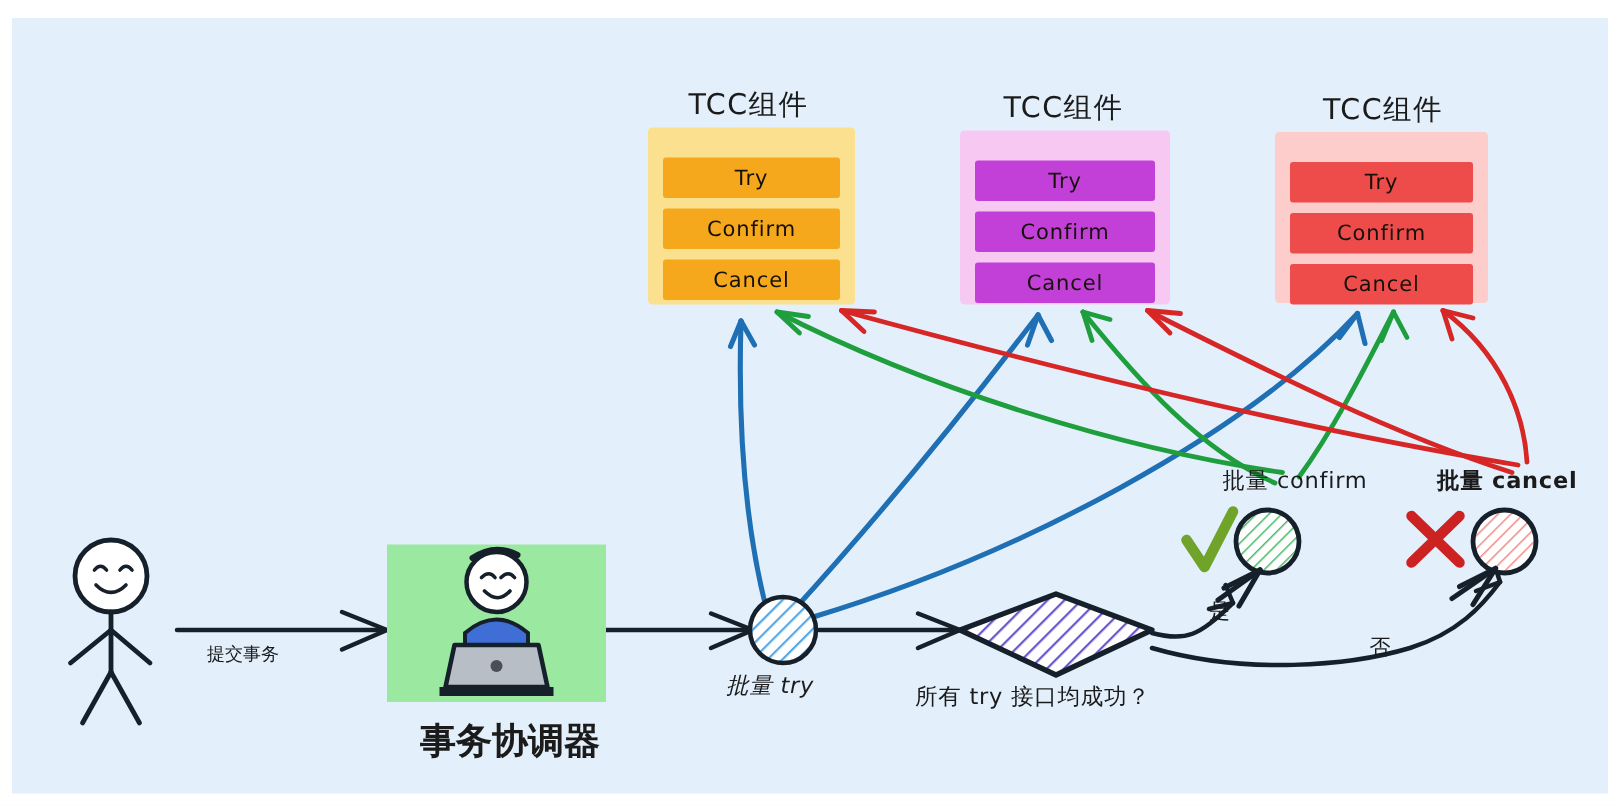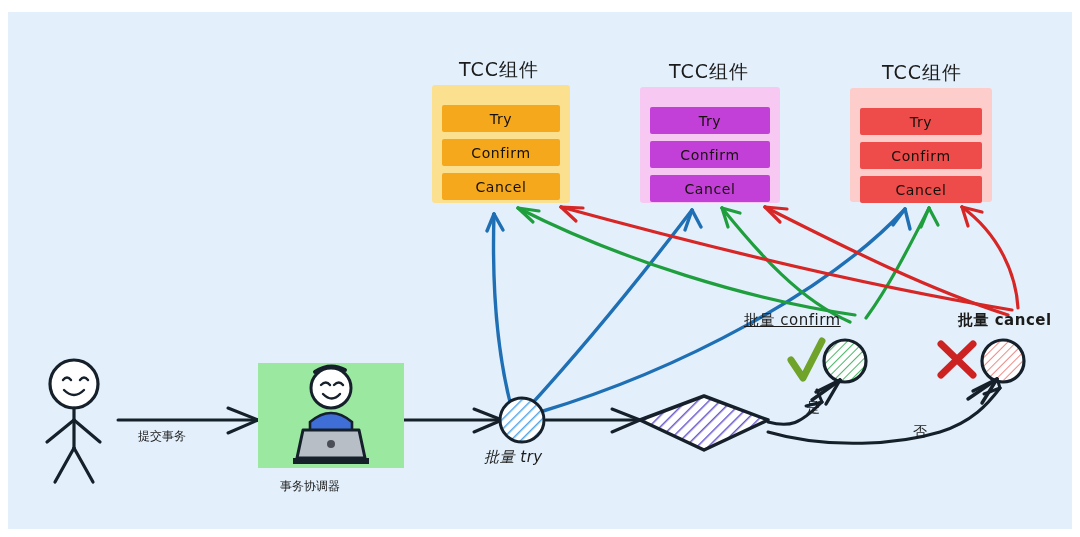--- a/index.html
+++ b/index.html
@@ -68,21 +68,21 @@
   .card-red .tcc-bar { background: #ee4b4b; }
 
   .lbl {
     position: absolute;
     font-family: "DejaVu Sans", sans-serif;
     color: #1b1b1b;
     white-space: nowrap;
   }
   .lbl-cn { font-size: 12px; }
   .lbl-mix { font-size: 15px; letter-spacing: 0.5px; }
-  .lbl-big { font-size: 12px; }
+  .lbl-big { font-size: 24px; font-weight: bold; }
   .lbl-sm { font-size: 14px; }
 
   .coord-box {
     position: absolute;
     background: #9be8a0;
   }
   .watermark {
     position: absolute;
     font-family: "DejaVu Sans", sans-serif;
     font-size: 15px;
@@ -271,22 +271,23 @@
     <div class="tcc-bar">Confirm</div>
     <div class="tcc-bar">Cancel</div>
   </div>
 
   <div class="lbl lbl-cn" style="left:138px; top:428px;">提交事务</div>
 
   <div class="lbl lbl-big" style="left:280px; top:478px;">事务协调器</div>
 
   <div class="lbl lbl-mix" style="left:484px; top:448px;font-style:italic;">批量 try</div>
 
+  <div class="lbl lbl-mix" style="left:610px; top:455px;">所有 try 接口均成功？</div>
 
   <div class="lbl lbl-sm" style="left:806px; top:399px;">是</div>
 
   <div class="lbl lbl-sm" style="left:913px; top:423px;">否</div>
 
-  <div class="lbl lbl-mix" style="left:744px; top:311px;text-decoration:underline;">批量 confirm</div>
+  <div class="lbl lbl-mix" style="left:815px; top:311px;">批量 confirm</div>
 
   <div class="lbl lbl-mix" style="left:958px; top:311px;font-weight:bold;">批量 cancel</div>
 
 </div>
 
 </body></html>

